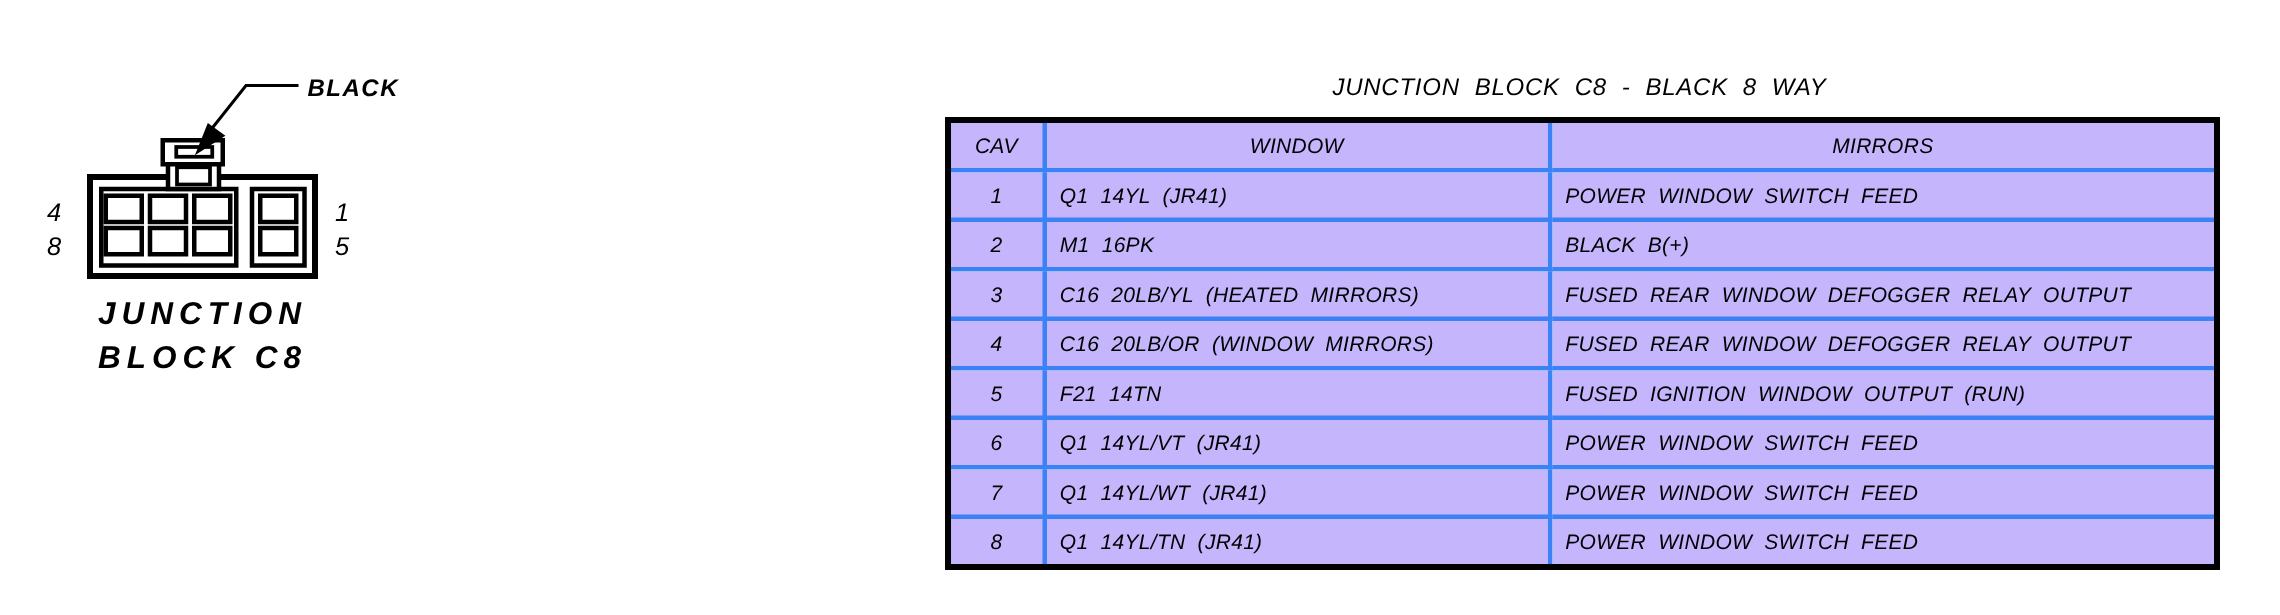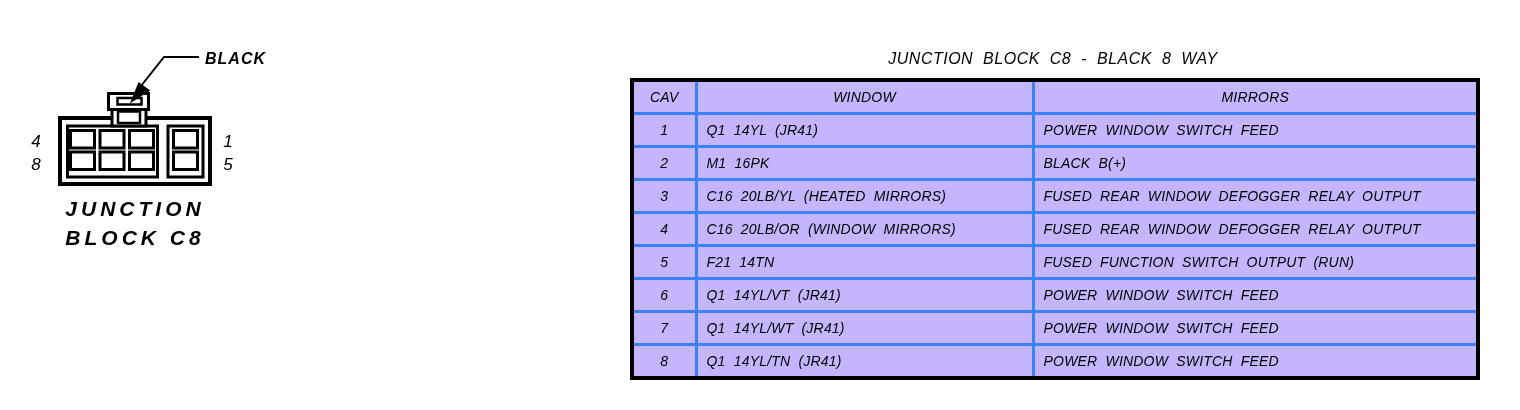--- a/index.html
+++ b/index.html
@@ -137,21 +137,21 @@
         <td>FUSED REAR WINDOW DEFOGGER RELAY OUTPUT</td>
       </tr>
       <tr>
         <td class="cav">4</td>
         <td>C16 20LB/OR (WINDOW MIRRORS)</td>
         <td>FUSED REAR WINDOW DEFOGGER RELAY OUTPUT</td>
       </tr>
       <tr>
         <td class="cav">5</td>
         <td>F21 14TN</td>
-        <td>FUSED FUNCTION SWITCH OUTPUT (RUN)</td>
+        <td>FUSED IGNITION WINDOW OUTPUT (RUN)</td>
       </tr>
       <tr>
         <td class="cav">6</td>
         <td>Q1 14YL/VT (JR41)</td>
         <td>POWER WINDOW SWITCH FEED</td>
       </tr>
       <tr>
         <td class="cav">7</td>
         <td>Q1 14YL/WT (JR41)</td>
         <td>POWER WINDOW SWITCH FEED</td>

